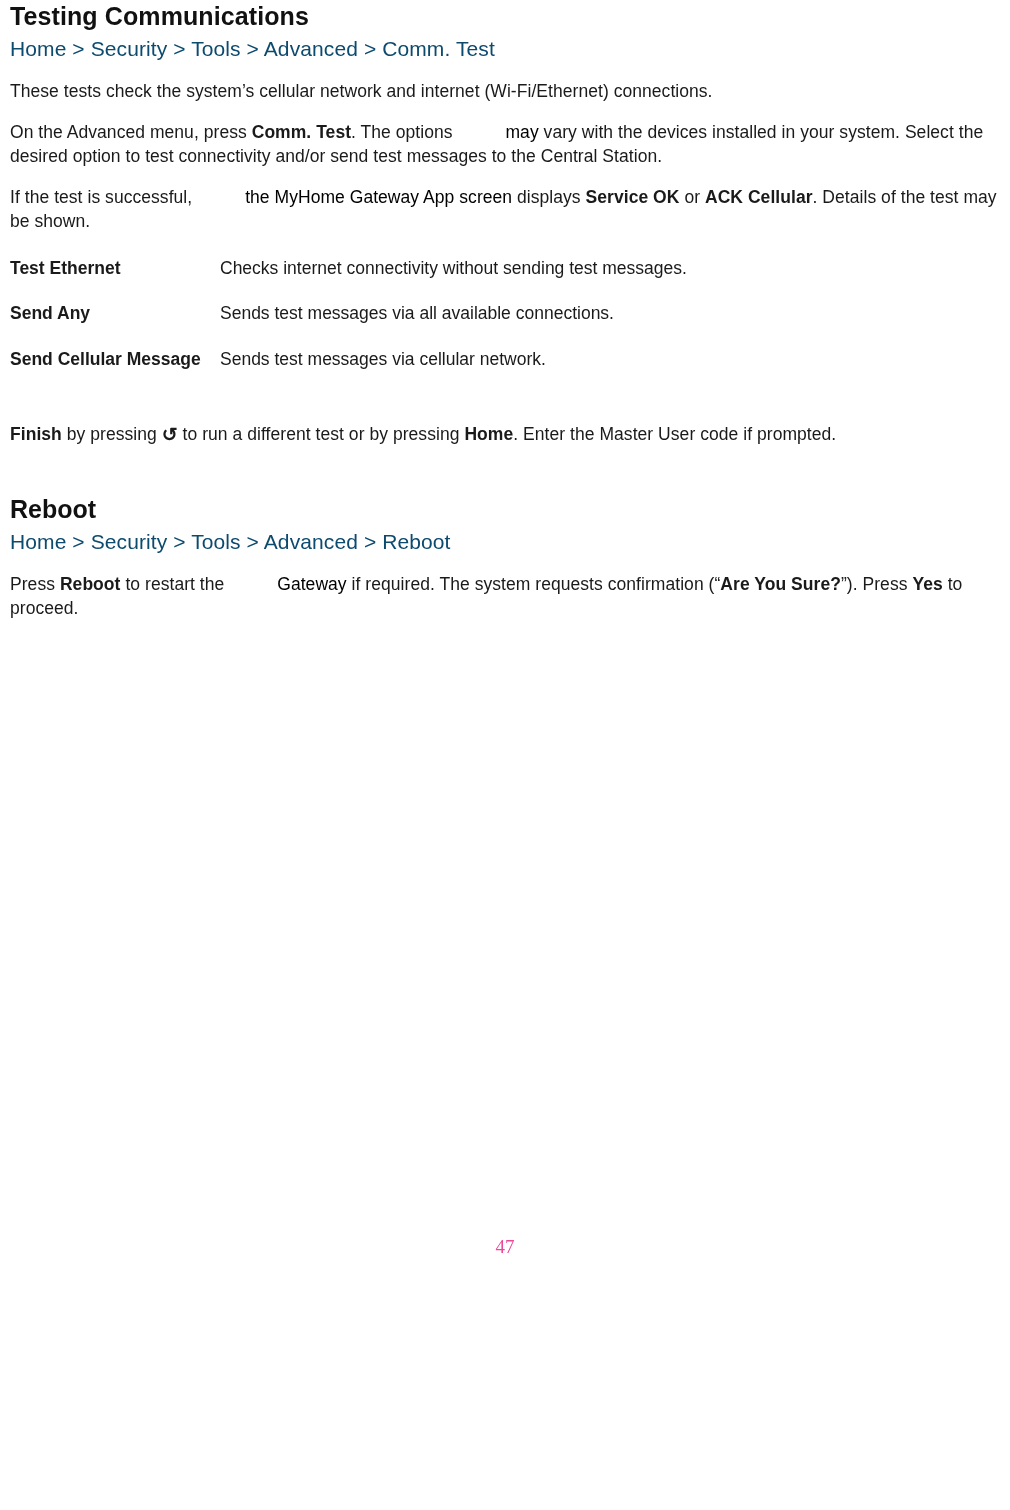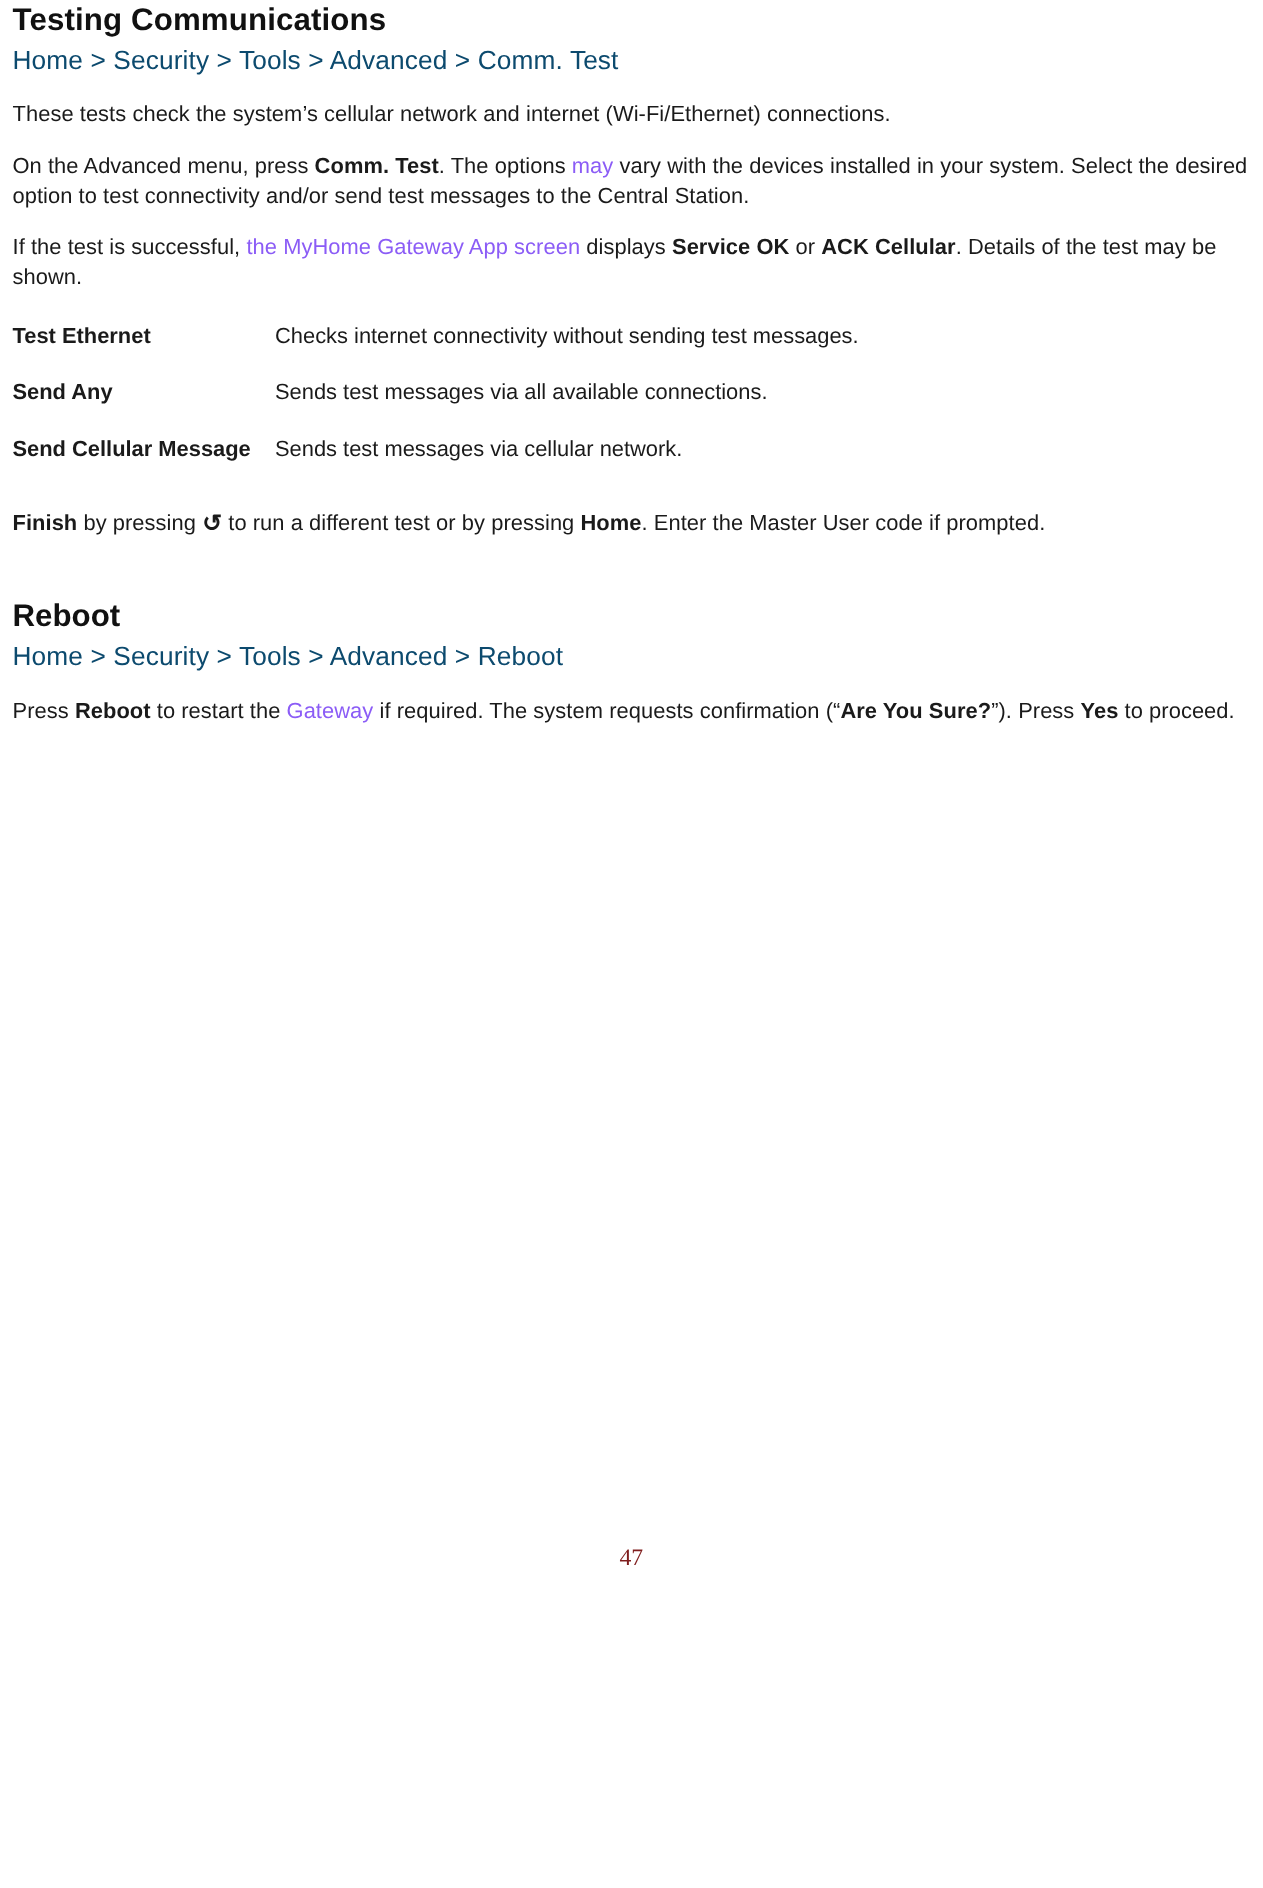--- a/index.html
+++ b/index.html
@@ -46,21 +46,22 @@
     font-size: 17.5px;
     line-height: 24.5px;
     margin: 16px 0 0 0;
     color: #1a1a1a;
     letter-spacing: 0.05px;
   }
   b, .b {
     font-weight: bold;
   }
   .red {
-    color: #8b5cf6;
+    color: #000000;
+    margin-left: 48px;
   }
   .glyph-return {
     font-weight: bold;
     font-size: 19px;
     display: inline-block;
     line-height: 1;
     transform: translateY(1px);
   }
 
   table.defs {
@@ -97,21 +98,21 @@
   }
 
   .page-number {
     position: absolute;
     left: 0;
     right: 0;
     bottom: 14px;
     text-align: center;
     font-family: "Liberation Serif", serif;
     font-size: 19px;
-    color: #7f1d1d;
+    color: #ec4899;
   }
 </style>
 </head>
 <body>
 
 <div class="page">
   <div class="content">
 
     <section>
 
@@ -135,21 +136,21 @@
             <td class="term">Send Any</td>
             <td class="desc">Sends test messages via all available connections.</td>
           </tr>
           <tr>
             <td class="term">Send Cellular Message</td>
             <td class="desc">Sends test messages via cellular network.</td>
           </tr>
         </tbody>
       </table>
 
-      <p class="body" style="margin-top:14px;"><b>Finish</b><span> by pressing </span><span class="glyph-return">↺</span><span> to run a different test or by pressing </span><b>Home</b><span>. Enter the Master User code if prompted.</span></p>
+      <p class="body" style="margin-top:30px;"><b>Finish</b><span> by pressing </span><span class="glyph-return">↺</span><span> to run a different test or by pressing </span><b>Home</b><span>. Enter the Master User code if prompted.</span></p>
 
     </section>
 
     <div class="spacer-before-reboot"></div>
 
     <section>
 
       <h2 class="section-title">Reboot</h2>
 
       <div class="breadcrumb">Home &gt; Security &gt; Tools &gt; Advanced &gt; Reboot</div>

